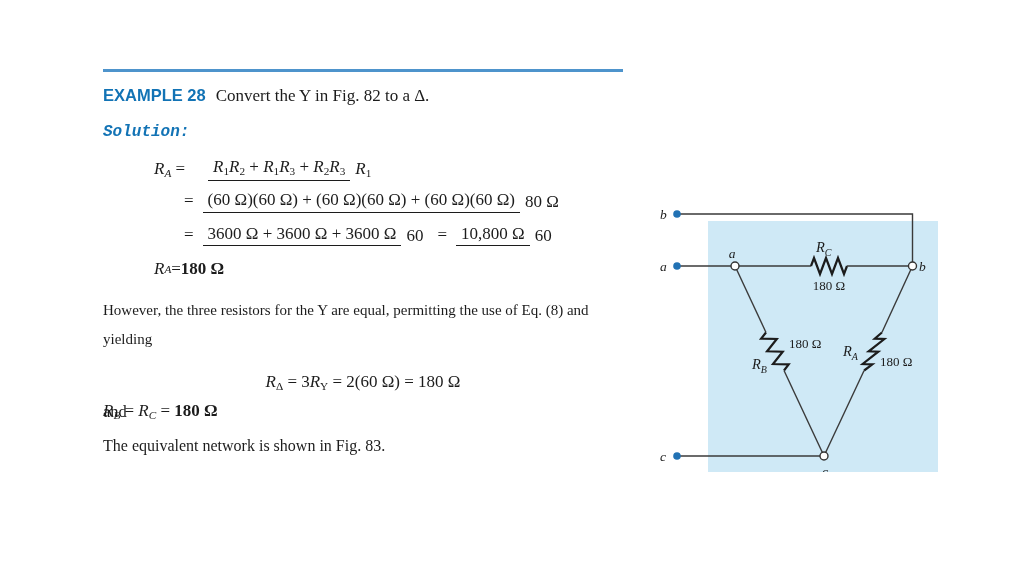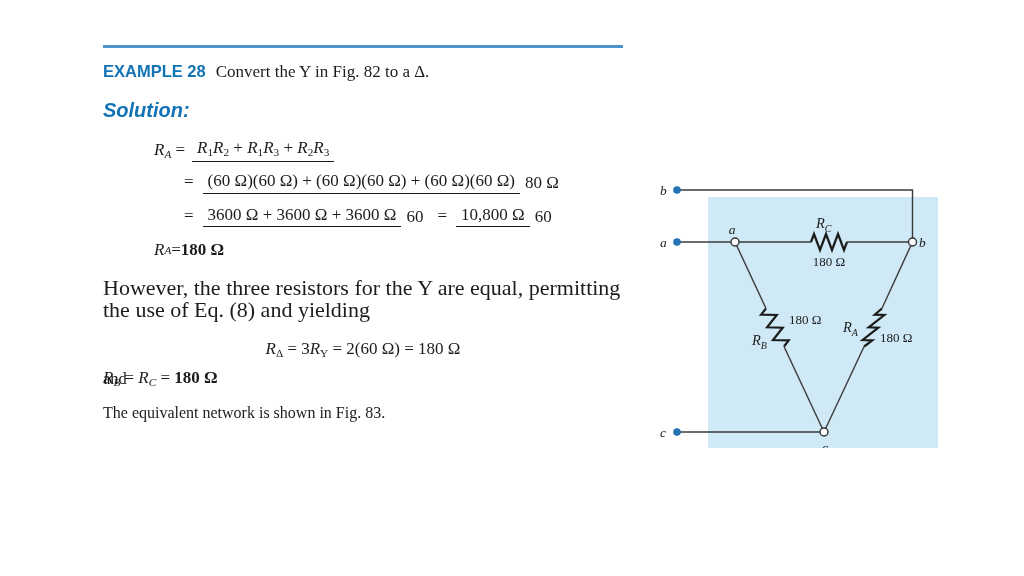--- a/index.html
+++ b/index.html
@@ -1,40 +1,40 @@
 <!DOCTYPE html>
 <html><head>
 <meta charset="utf-8">
 <style>
   html,body{margin:0;padding:0;background:#ffffff;}
   .page{position:relative;width:1024px;height:448px;background:#ffffff;overflow:hidden;
-        font-family:"Liberation Serif",serif;color:#1c1c1c;}
+        font-family:"Liberation Serif",serif;color:#1c1c1c;margin-top:24px;}
   .content{position:absolute;left:103px;top:45px;width:520px;}
   .rule{height:3px;background:#4e94cc;margin-bottom:12px;}
   .example-line{font-size:17px;line-height:22px;}
   .example-label{font-family:"Liberation Sans",sans-serif;font-weight:bold;color:#1273b5;
                  font-size:16.5px;margin-right:10px;}
-  .solution{font-family:Liberation Sans, sans-serif;font-weight:bold;font-style:italic;
-            color:#1273b5;font-size:20px;margin-top:16px;}
+  .solution{font-family:Liberation Mono, monospace;font-weight:bold;font-style:italic;
+            color:#1273b5;font-size:16px;margin-top:16px;}
   
   .mathblock{margin-top:16px;font-size:17px;}
   .mrow{display:flex;align-items:center;}
-  .mrow.r1{margin-left:51px;margin-top:2px;}
+  .mrow.r1{margin-left:51px;margin-top:2px;gap:16px;}
   .mrow.r2{margin-left:79px;margin-top:9px;}
   .mrow.r3{margin-left:79px;margin-top:11px;}
   .mrow.r4{margin-left:51px;margin-top:13px;}
   .frac{display:inline-flex;flex-direction:row;text-align:center;margin:0 7px;}
   .frac .num{border-bottom:1.3px solid #1c1c1c;padding:0 5px 2px 5px;line-height:1.15;}
   .frac .den{padding:2px 5px 0 5px;line-height:1.15;}
   .eqsign{margin:0 2px;}
   .tk-v{font-style:italic;}
   .tk-si{font-style:italic;font-size:0.66em;vertical-align:-0.28em;}
   .tk-s{font-size:0.66em;vertical-align:-0.28em;}
   .tk-b{font-weight:bold;}
-  .para{font-size:22px;line-height:22px;margin-top:17px;}
+  .para{font-size:15px;line-height:29px;margin-top:17px;}
   .eqcenter{font-size:17px;text-align:center;margin-top:18px;}
   .eqline2{position:relative;font-size:17px;margin-top:9px;}
   .and-word{position:absolute;left:0;top:1px;font-size:16.5px;}
   .para2{font-size:16px;margin-top:16px;}
   
   .figure{position:absolute;left:648px;top:175px;width:310px;}
   .fig-caption{margin-left:40px;width:270px;margin-top:9px;}
   .fig-label{font-family:"Liberation Sans",sans-serif;font-weight:bold;color:#1273b5;
              font-size:14.5px;}
   .fig-text{font-size:15px;font-style:italic;margin-top:3px;color:#222;}
@@ -56,20 +56,21 @@
       <span class="example-label">EXAMPLE 28</span><span>Convert the Y in Fig. 82 to a Δ.</span>
     </div>
 
     <div class="solution">Solution:</div>
 
     <div class="mathblock">
       <div class="mrow r1">
         <span><span class="tk-v">R</span><span class="tk-si">A</span><span class="tk-n"> = </span></span>
         <span class="frac">
           <span class="num"><span class="tk-v">R</span><span class="tk-s">1</span><span class="tk-v">R</span><span class="tk-s">2</span><span class="tk-n"> + </span><span class="tk-v">R</span><span class="tk-s">1</span><span class="tk-v">R</span><span class="tk-s">3</span><span class="tk-n"> + </span><span class="tk-v">R</span><span class="tk-s">2</span><span class="tk-v">R</span><span class="tk-s">3</span></span>
+          <span class="den"><span class="tk-v">R</span><span class="tk-s">1</span></span>
         </span>
       </div>
       <div class="mrow r2">
         <span class="eqsign">=</span>
         <span class="frac">
           <span class="num"><span class="tk-n">(60 Ω)(60 Ω) + (60 Ω)(60 Ω) + (60 Ω)(60 Ω)</span></span>
           <span class="den"><span class="tk-n">80 Ω</span></span>
         </span>
       </div>
       <div class="mrow r3">

